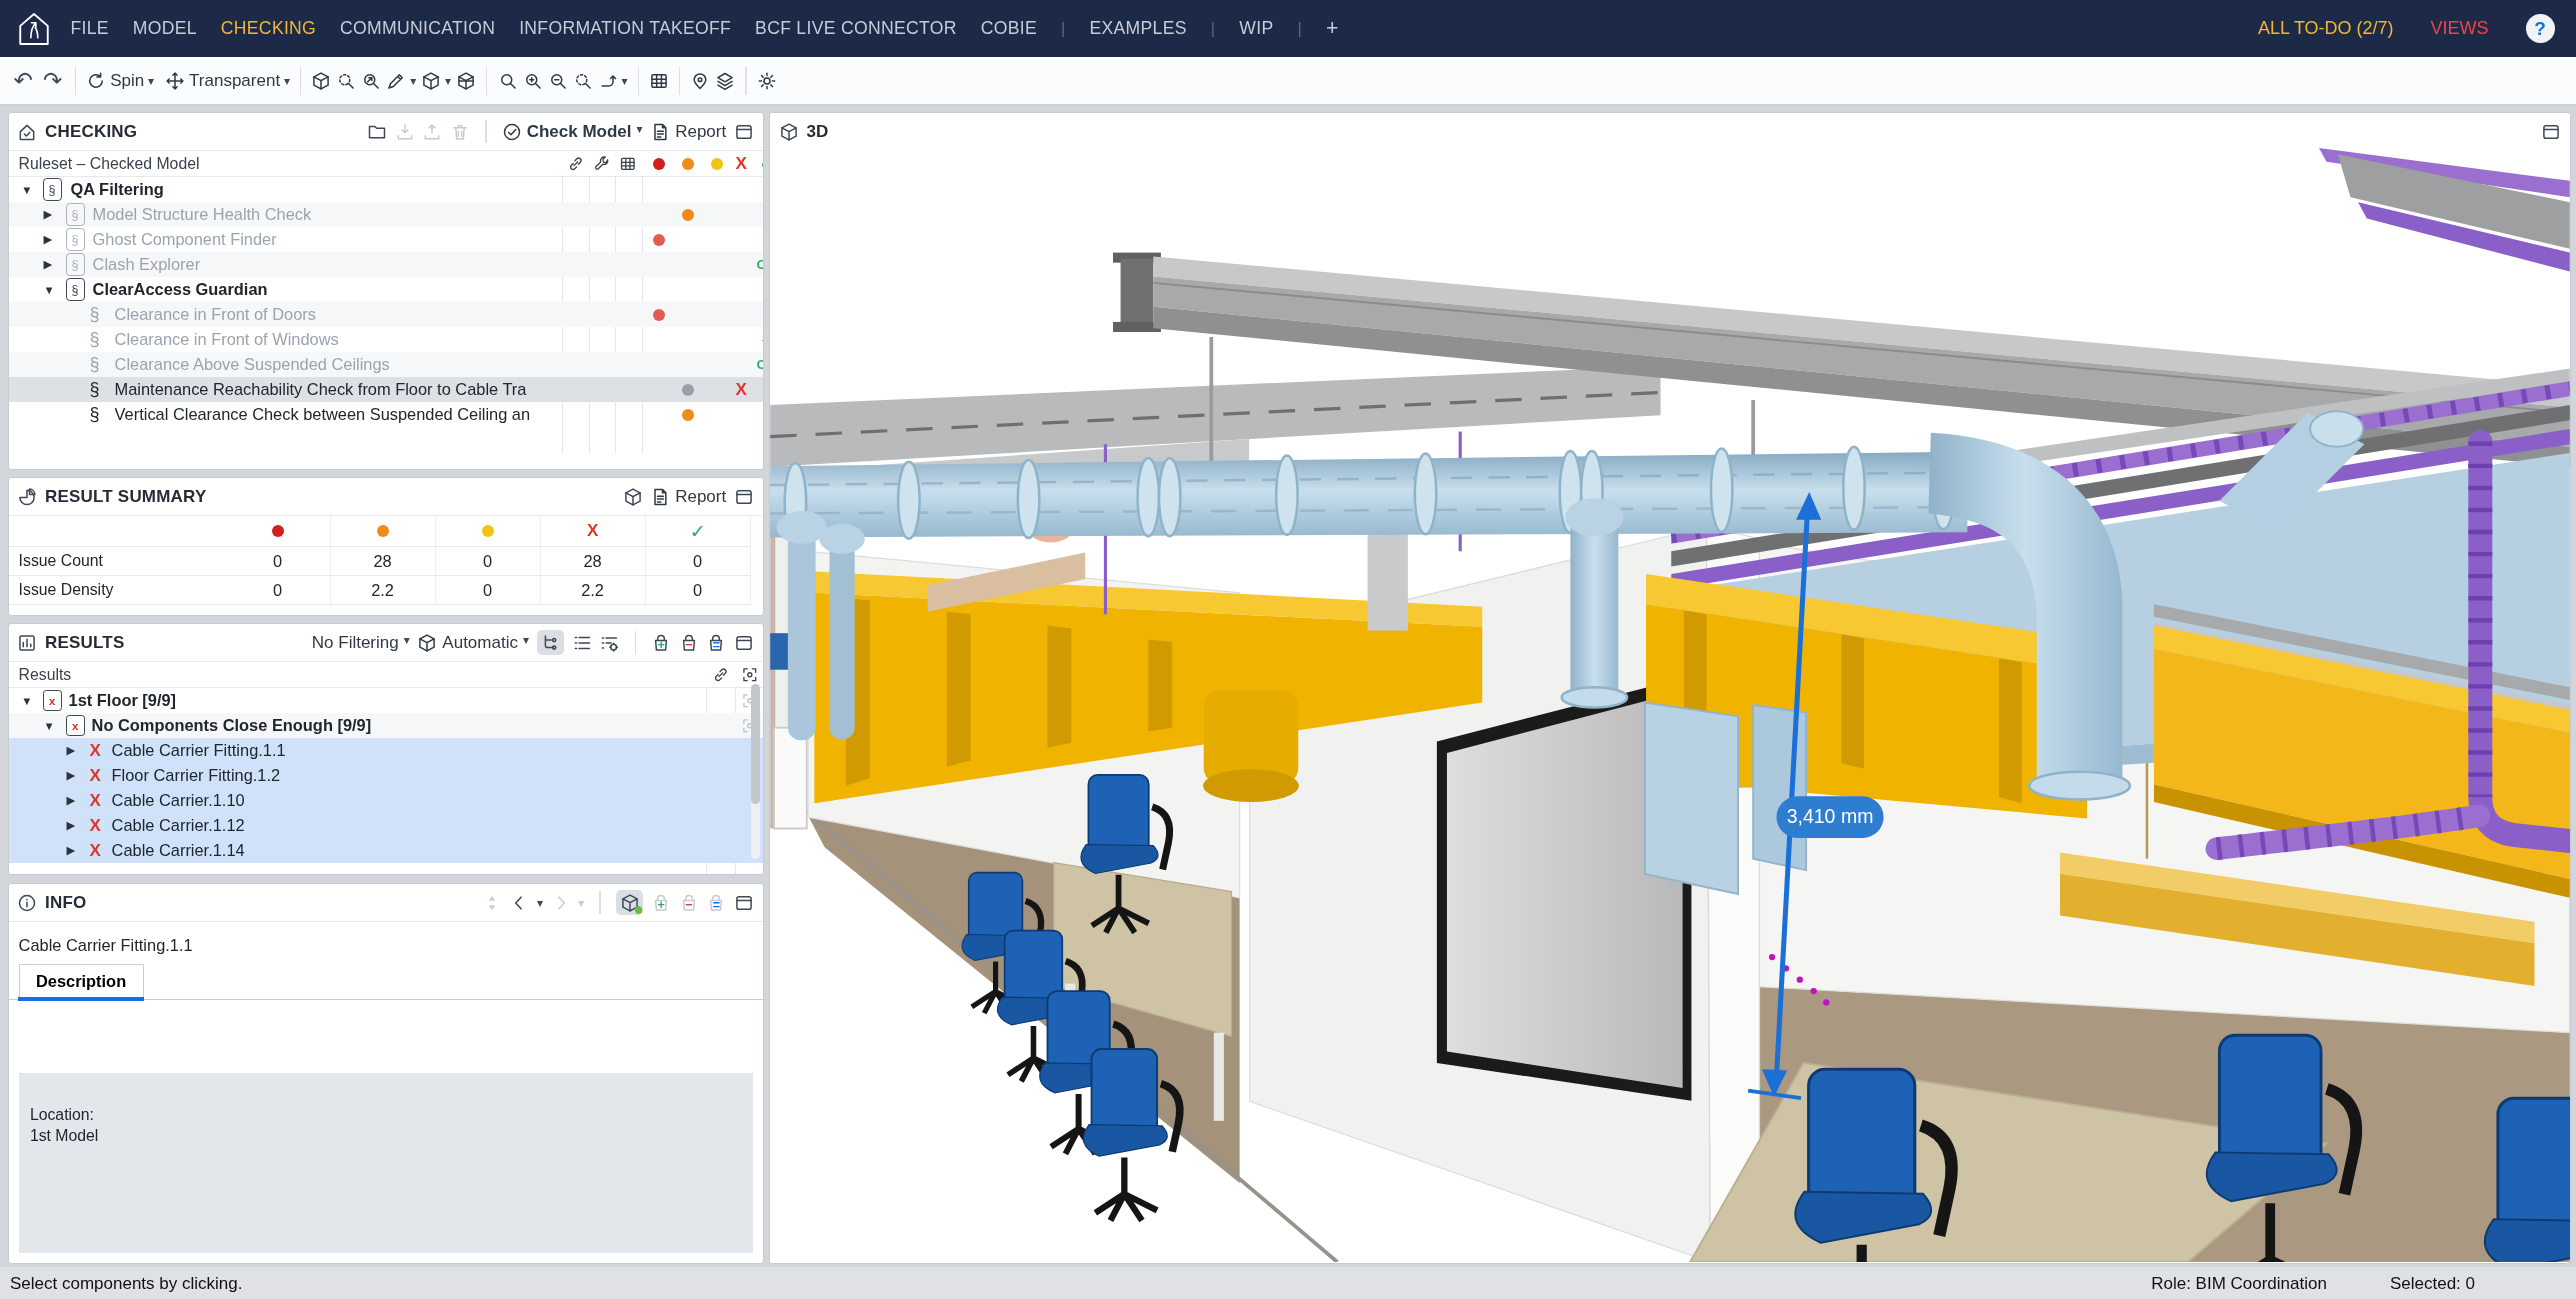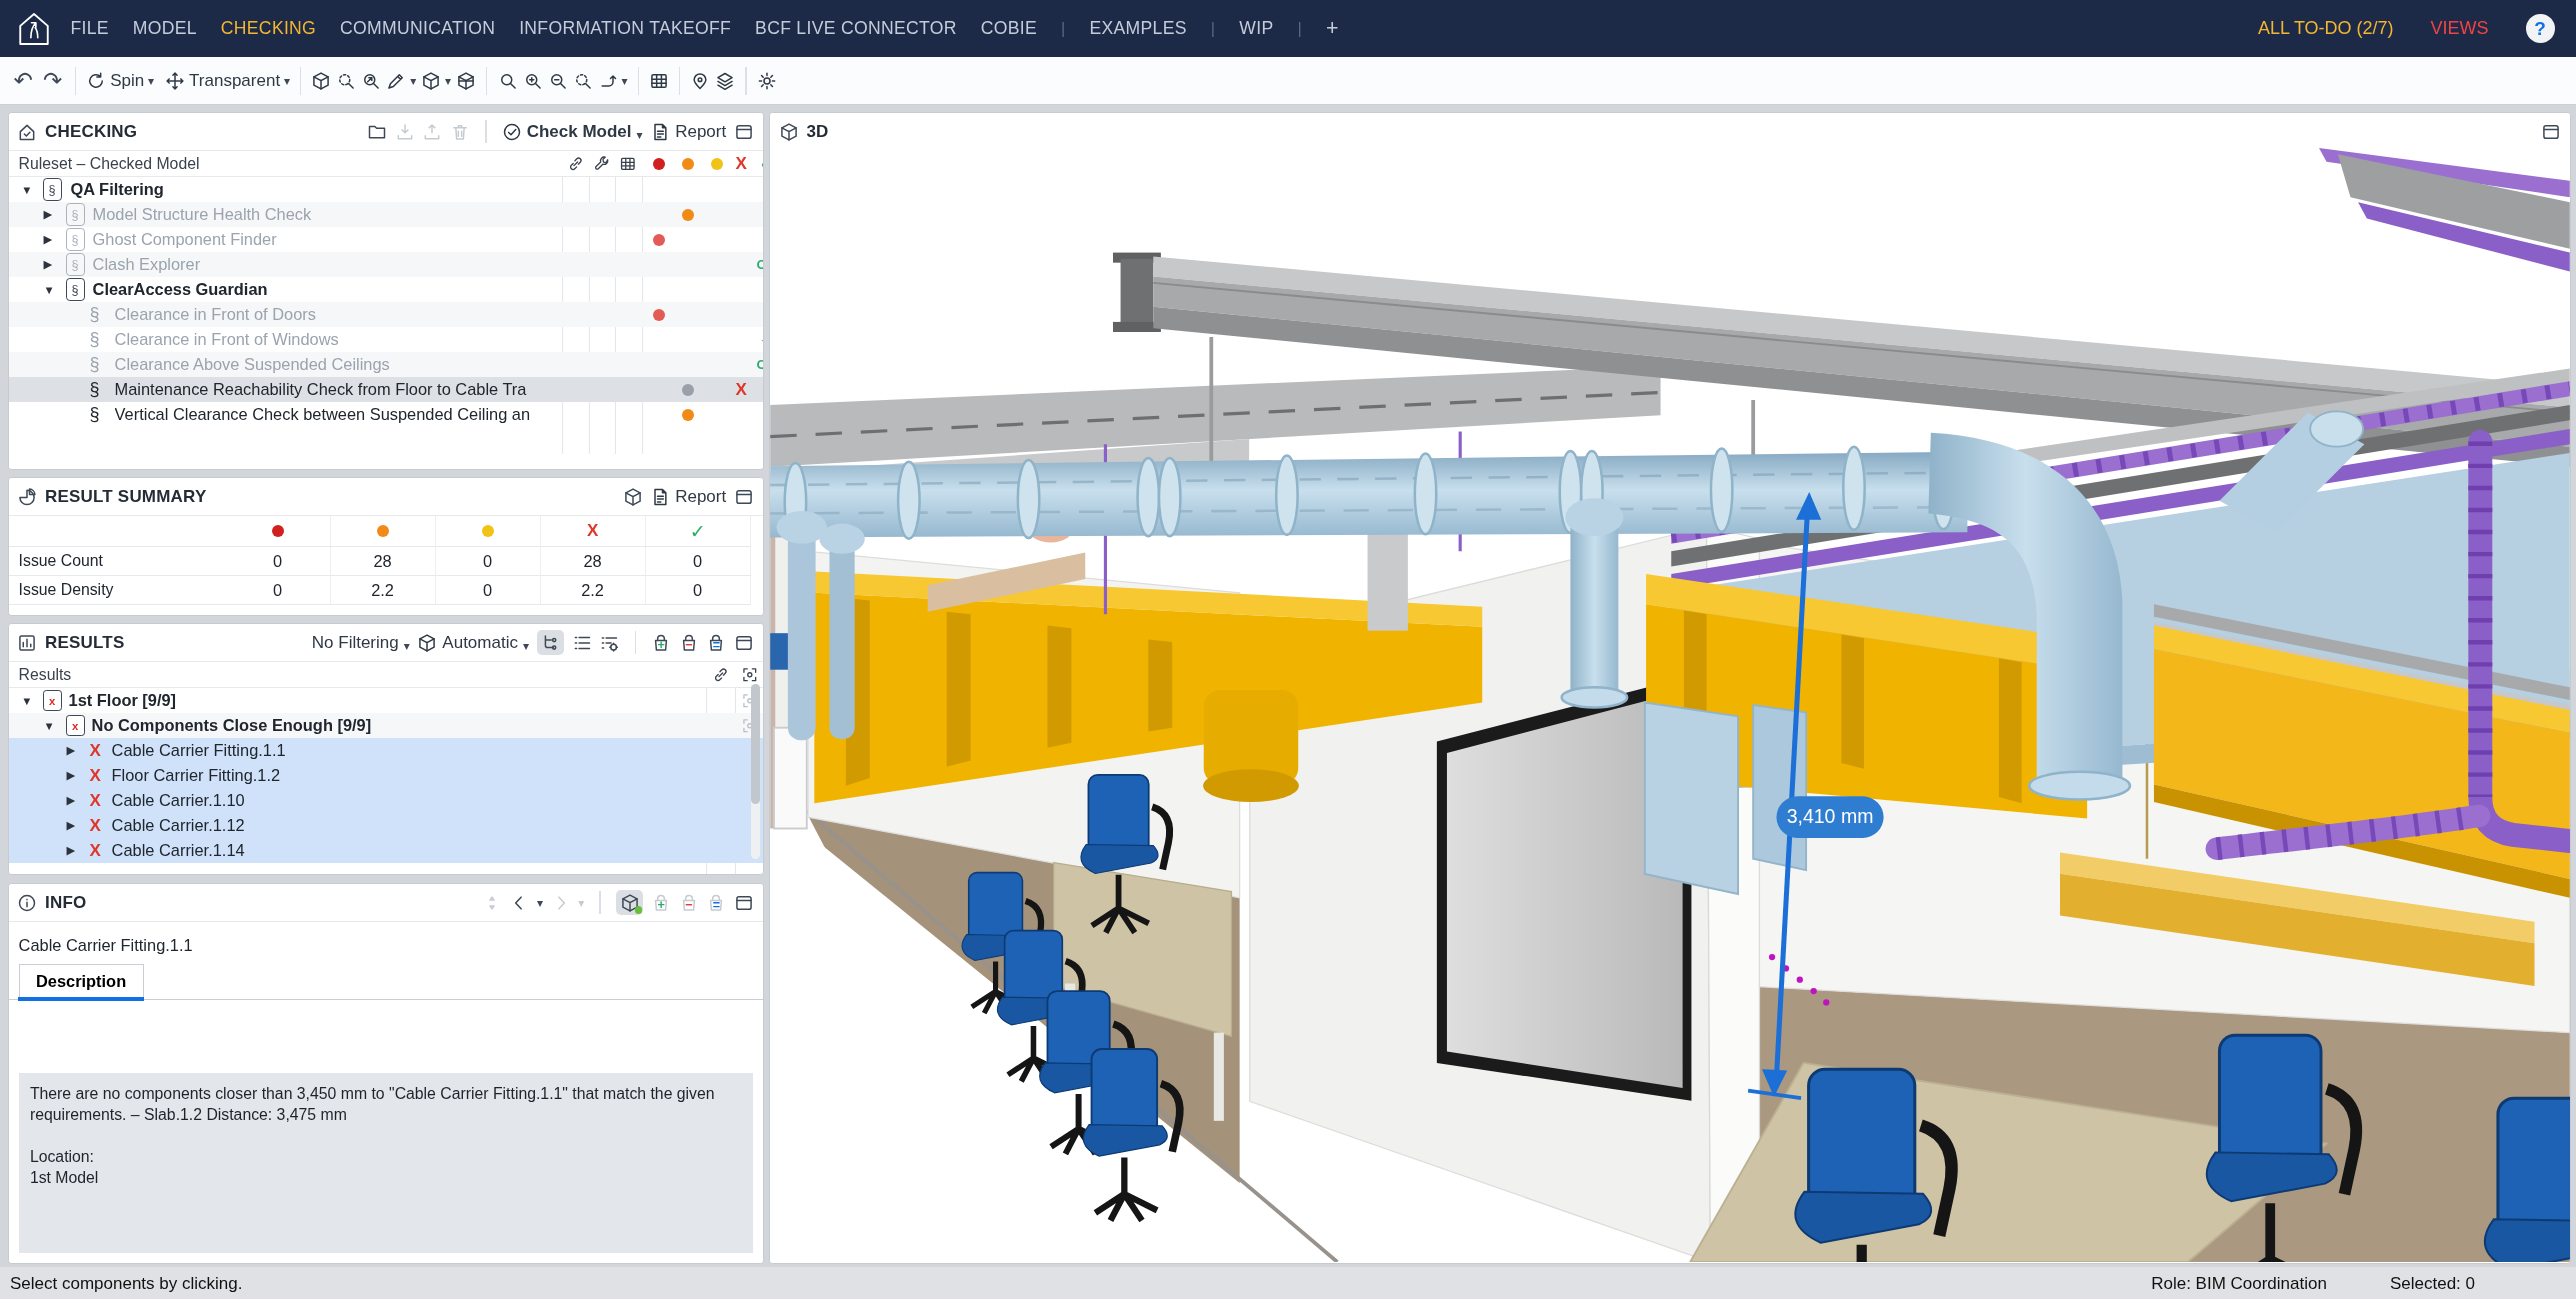--- a/index.html
+++ b/index.html
@@ -25,21 +25,21 @@
   .car{font-size:12px;color:#3e4856;}
   .uglyph{font-size:23px;color:#3e4856;padding:0 5px;}
   #search{position:absolute;right:8.8px;top:66px;width:391px;height:31.5px;border:1.3px solid #b6bcc4;border-radius:7.6px;font-size:17px;color:#3b424c;padding:0 35px 0 10px;background:#fff;outline:none;box-sizing:border-box;}
   #search::placeholder{color:#8a929c;}
   #searchic{position:absolute;right:17.6px;top:71px;color:#5a626d;}
   
   .panel{position:absolute;background:#fff;border:1.3px solid #c6cbd2;border-radius:3.2px;box-sizing:border-box;overflow:hidden;}
   .ph{height:37px;display:flex;align-items:center;padding:0 8.8px;gap:7.6px;border-bottom:1.3px solid #e6e8ec;color:#3e4856;}
   .pt{font-size:17px;font-weight:bold;color:#252c35;letter-spacing:0.2px;margin-right:auto;}
   .gic{color:#c6cbd2;}
-  .hbtn{display:flex;align-items:flex-end;gap:5px;font-size:17px;color:#2f3945;}
+  .hbtn{display:flex;align-items:flex-start;gap:5px;font-size:17px;color:#2f3945;}
   .pill-act{background:#dbdfe4;border-radius:5px;padding:2.5px 3.8px;display:flex;align-items:center;}
   .bk{position:relative;display:flex;}
   .bk .sg{position:absolute;left:0;right:0;top:5.7px;bottom:0;display:flex;align-items:center;justify-content:center;font-size:12.6px;font-weight:bold;}
   .sg.g{color:#27ae60}.sg.r{color:#e0372b}.sg.b{color:#1170e4}
   .subh{height:25px;display:flex;align-items:center;font-size:15.8px;color:#3a424d;padding:0 10px;border-bottom:1.3px solid #e6e8ec;position:relative;}
   .vl{position:absolute;top:0;width:1.3px;background:#e3e6ea;}
   
   .trow{position:relative;height:25px;font-size:16.4px;color:#20262e;}
   .trow.z{background:#f6f7f8;}
   .trow.sel{background:#dde0e4;}
@@ -729,21 +729,20 @@
       </span>
     <svg class="ic" viewBox="0 0 24 24">
         <use href="#spl"></use>
       </svg>
   </div>
   <div style="padding:14px 10px 0;font-size:16.4px;color:#20262e">Cable Carrier Fitting.1.1</div>
   <div class="tabbar">
     <span class="tab">Description</span>
   </div>
   <div class="descbox">
-    <div>There are no components closer than 3,450 mm to "Cable Carrier Fitting.1.1" that match the given requirements. – Slab.1.2 Distance: 3,475 mm</div>
     <div>&nbsp;</div>
     <div>Location:</div>
     <div>1st Model</div>
   </div>
 </section>
 
 <section class="panel" style="left:769px;top:112px;width:1802px;height:1152px">
   <div class="ph" style="border-bottom:1.3px solid #e6e8ec">
     <svg class="ic" viewBox="0 0 24 24">
         <use href="#cube"></use>

